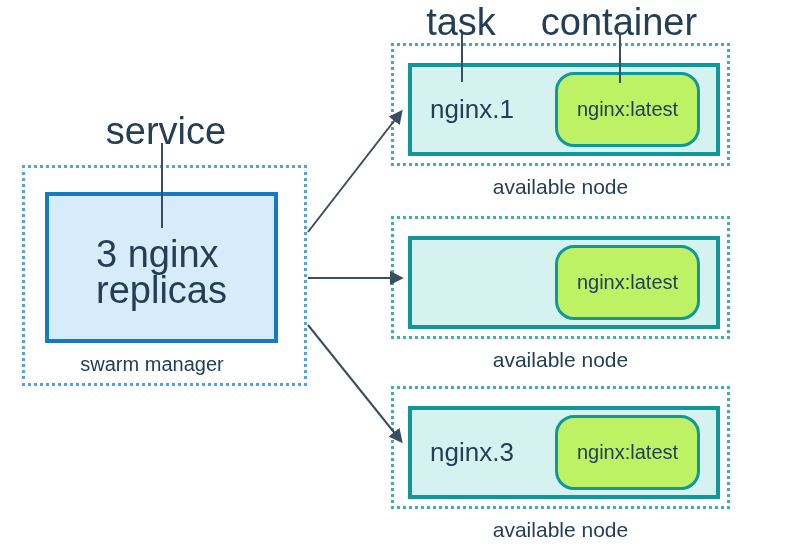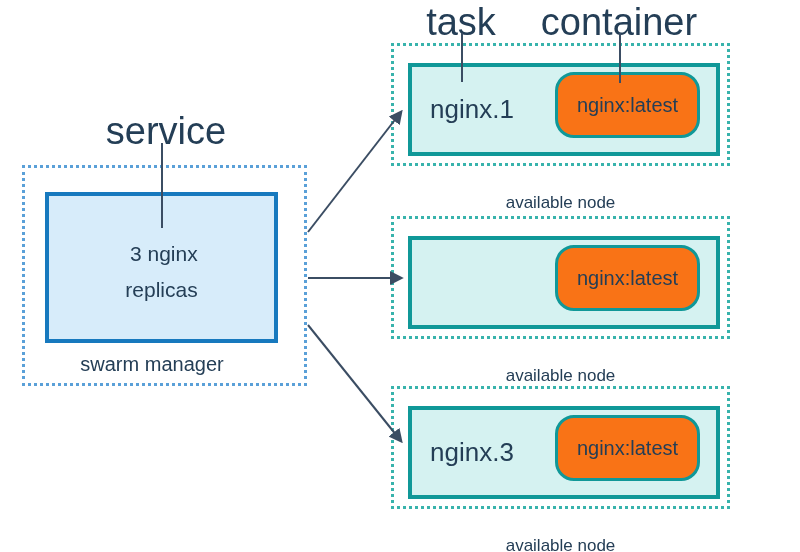--- a/index.html
+++ b/index.html
@@ -55,23 +55,23 @@
     height: 151px;
     background: #d7ecfa;
     border: 4px solid #1779be;
     box-sizing: border-box;
     display: flex;
     align-items: center;
     justify-content: center;
     z-index: 1;
   }
   .manager-box-text {
-    font-size: 21px;
+    font-size: 38px;
     line-height: 36px;
-    text-align: right;
+    text-align: left;
     white-space: pre-line;
     padding-top: 8px;
   }
   .manager-caption {
     position: absolute;
     left: 152px;
     top: 353px;
     transform: translateX(-50%);
     font-size: 20px;
     white-space: nowrap;
@@ -111,37 +111,37 @@
     display: flex;
     align-items: center;
     font-size: 26px;
     white-space: nowrap;
   }
   .container-pill {
     position: absolute;
     left: 143px;
     top: 5px;
     width: 145px;
-    height: 66px;
-    background: #f97316;
+    height: 75px;
+    background: #bef264;
     border: 3px solid #109898;
     border-radius: 19px;
     box-sizing: border-box;
     display: flex;
     align-items: center;
     justify-content: center;
   }
   .pill-text {
     font-size: 20px;
     white-space: nowrap;
   }
   .node-caption {
-    margin-top: 27px;
+    margin-top: 9px;
     text-align: center;
-    font-size: 17px;
+    font-size: 21px;
   }
 </style>
 </head>
 <body>
 
 <div class="canvas">
 
   <svg class="connectors" width="800" height="552" viewBox="0 0 800 552" xmlns="http://www.w3.org/2000/svg">
     <defs>
       <marker id="arrowhead" viewBox="0 0 10 10" refX="8" refY="5" markerWidth="7" markerHeight="7" orient="auto-start-reverse">

